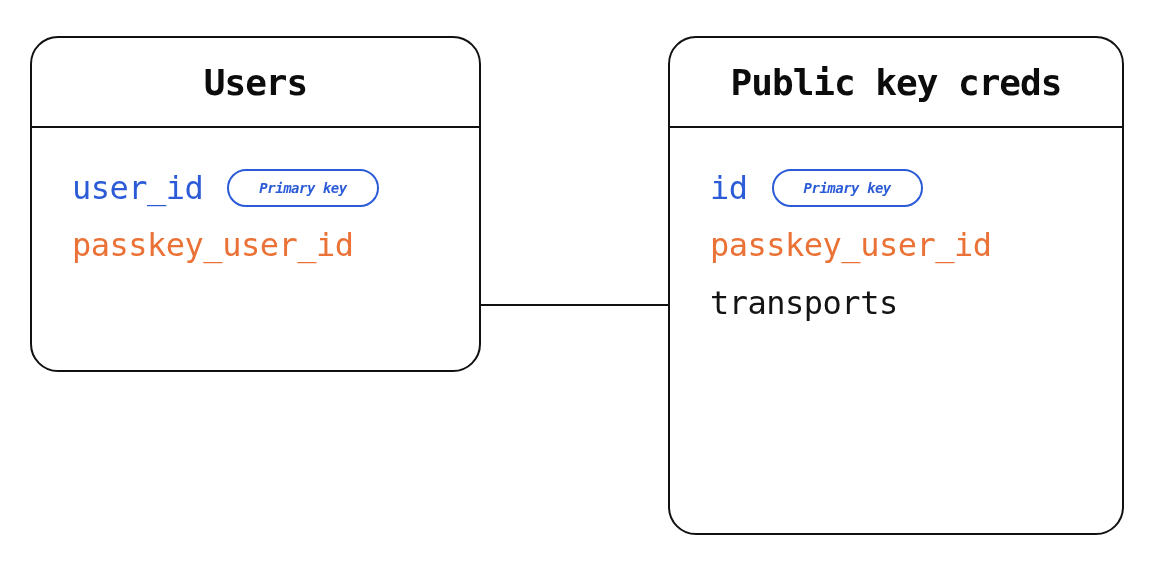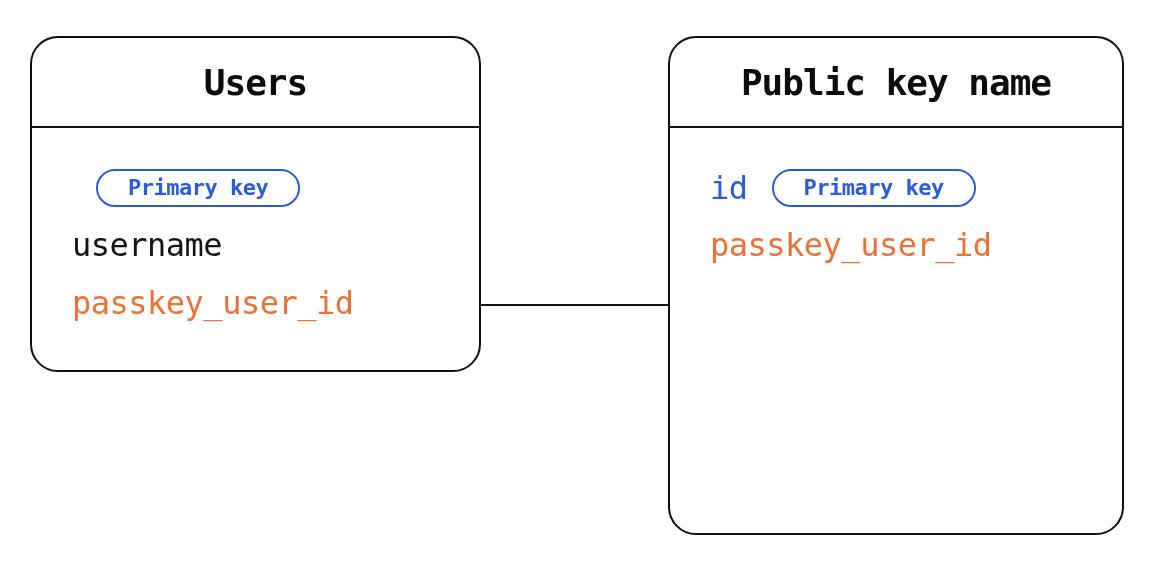--- a/index.html
+++ b/index.html
@@ -85,57 +85,59 @@
   .pk-badge {
     display: inline-flex;
     align-items: center;
     justify-content: center;
     margin-left: 24px;
     height: 38px;
     padding: 0 30px;
     border: 2px solid var(--blue);
     border-radius: 20px;
     color: var(--blue);
-    font-size: 22px;
+    font-size: 14px;
     font-weight: bold;
     letter-spacing: -0.5px;
+    font-style: italic;
   }
 </style>
 </head>
 <body>
 
 <div class="diagram">
 
   <div class="connector"></div>
 
   <section class="table-card users-card">
     <header class="card-header">
       <h2 class="card-title">Users</h2>
     </header>
     <ul class="field-list">
       <li class="field-row primary">
+        <span class="field-name">user_id</span>
         <span class="pk-badge">Primary key</span>
-      </li>
-      <li class="field-row">
-        <span class="field-name">username</span>
       </li>
       <li class="field-row foreign">
         <span class="field-name">passkey_user_id</span>
       </li>
     </ul>
   </section>
 
   <section class="table-card creds-card">
     <header class="card-header">
-      <h2 class="card-title">Public key name</h2>
+      <h2 class="card-title">Public key creds</h2>
     </header>
     <ul class="field-list">
       <li class="field-row primary">
         <span class="field-name">id</span>
         <span class="pk-badge">Primary key</span>
       </li>
       <li class="field-row foreign">
         <span class="field-name">passkey_user_id</span>
       </li>
+      <li class="field-row">
+        <span class="field-name">transports</span>
+      </li>
     </ul>
   </section>
 
 </div>
 
 </body></html>

